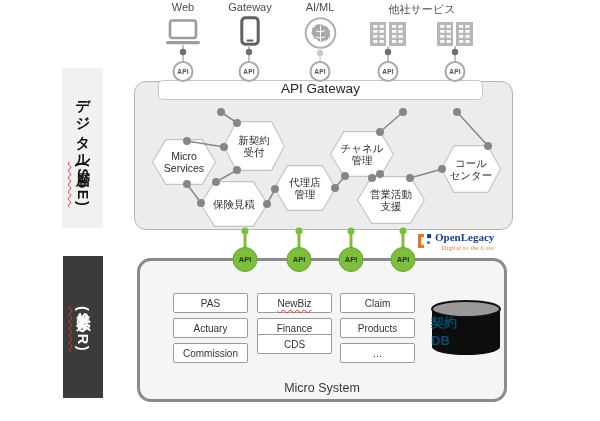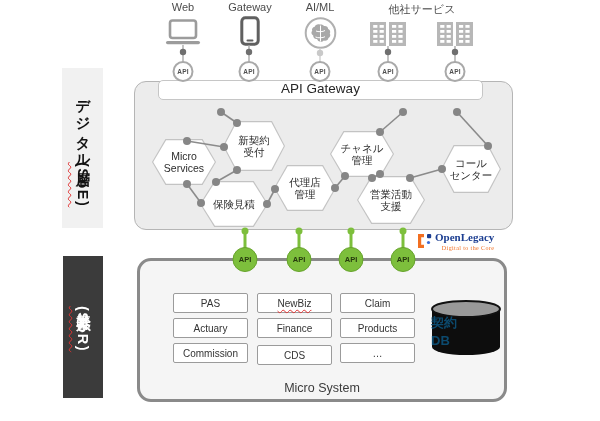--- a/index.html
+++ b/index.html
@@ -287,21 +287,21 @@
     </div>
   <div class="module" style="left:257px;top:318px;">
       <span>Finance</span>
     </div>
   <div class="module" style="left:340px;top:318px;">
       <span>Products</span>
     </div>
   <div class="module" style="left:173px;top:343px;text-align:right;">
       <span>Commission</span>
     </div>
-  <div class="module" style="left:257px;top:345px;">
+  <div class="module" style="left:257px;top:334px;">
       <span>CDS</span>
     </div>
   <div class="module" style="left:340px;top:343px;">
       <span>…</span>
     </div>
 
   <div class="core-label">Micro System</div>
 
   <svg class="db-wrap" width="70" height="58" viewBox="0 0 70 58">
     <path d="M1 9v38a34 8 0 0 0 68 0V9" fill="#0d0d0d"></path>

